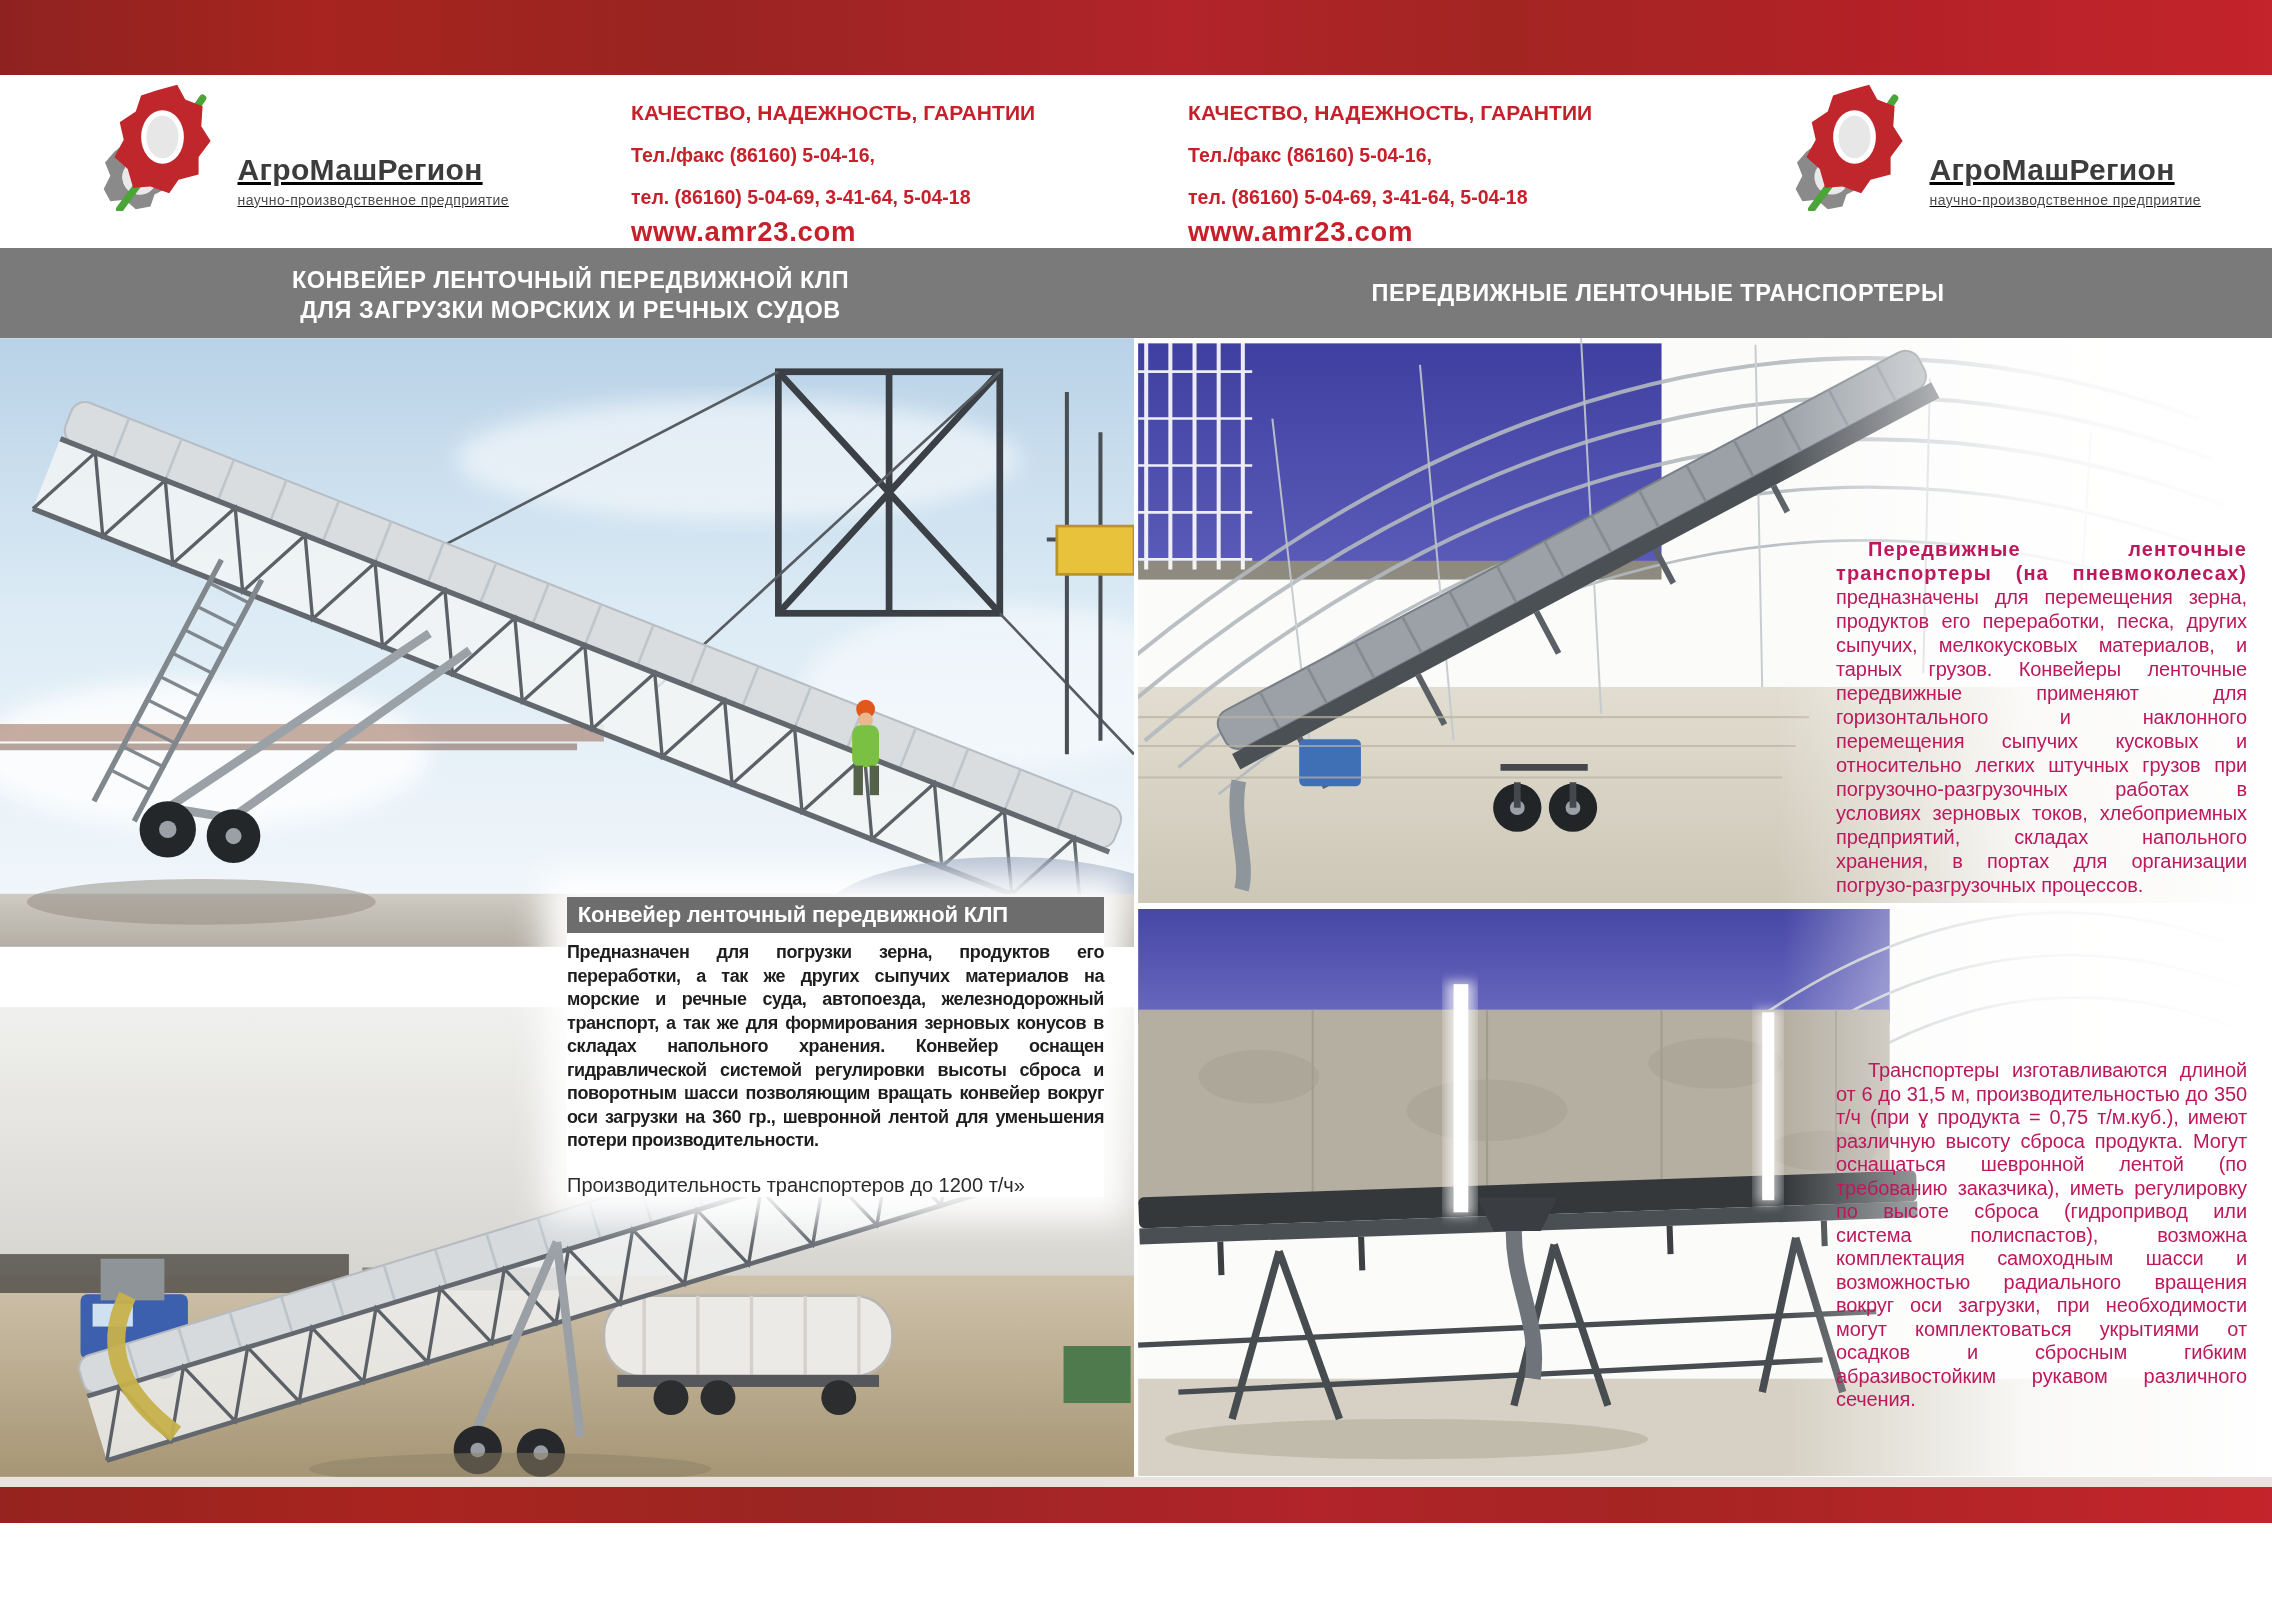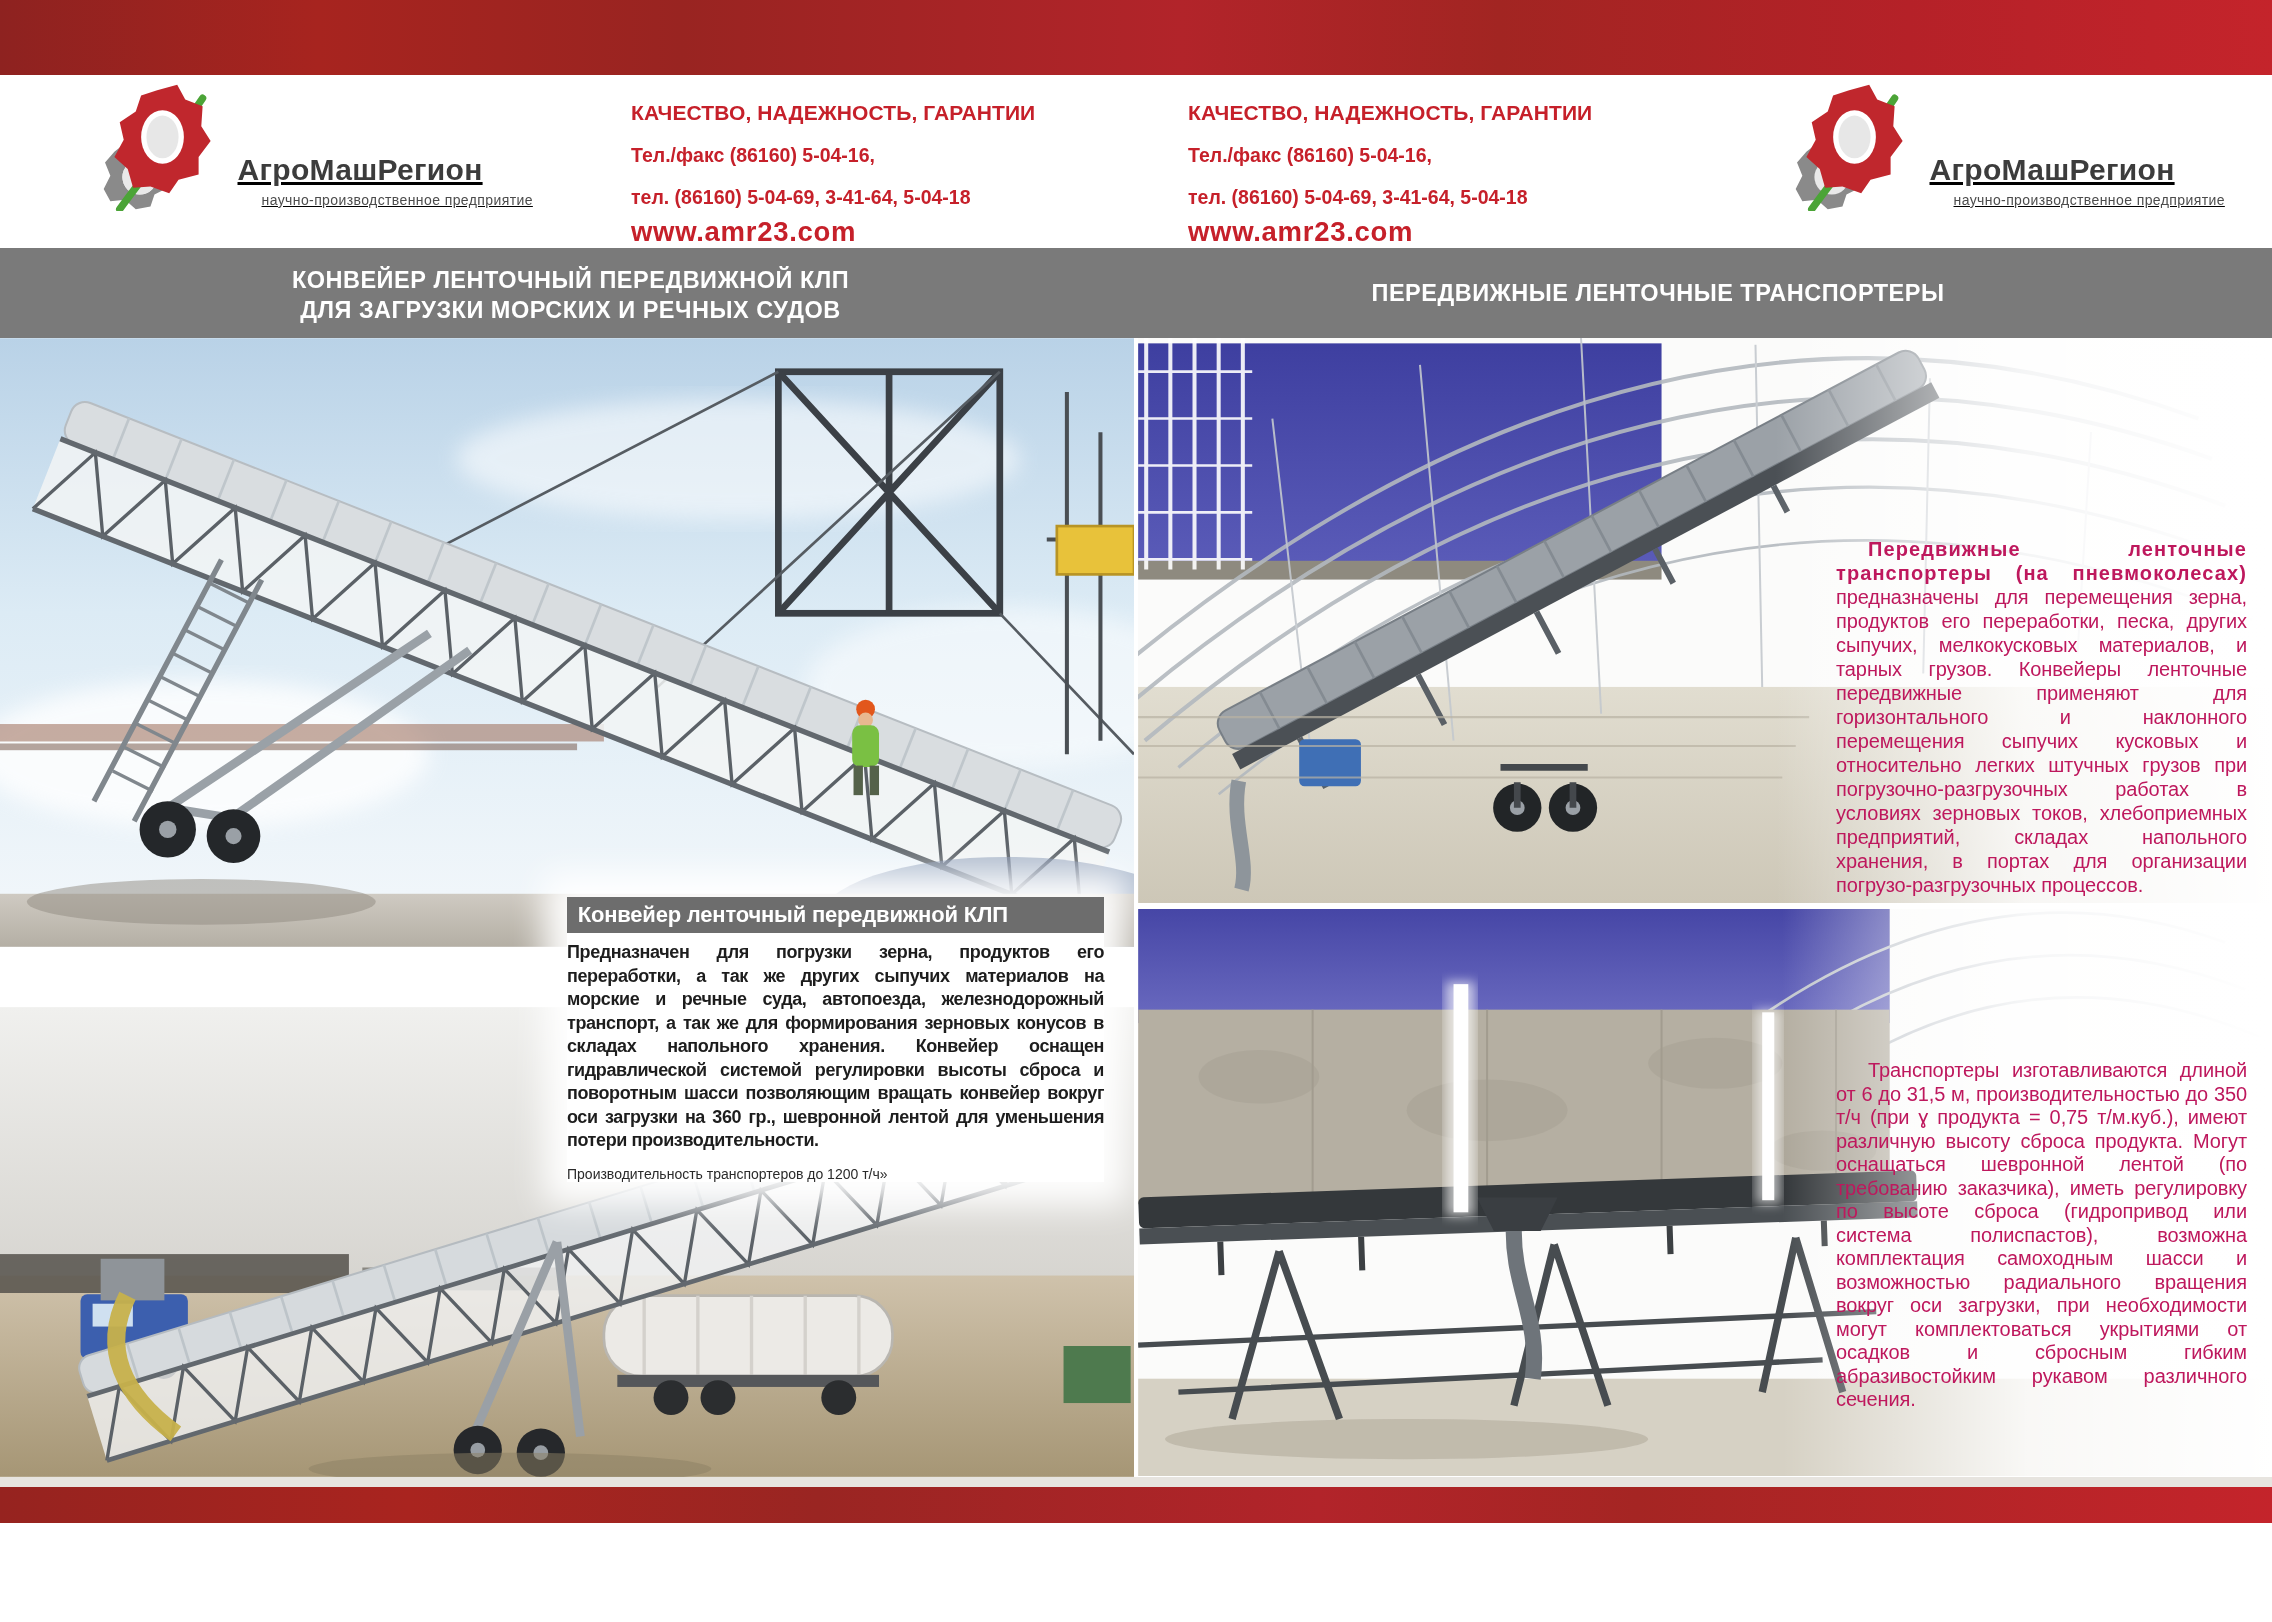--- a/index.html
+++ b/index.html
@@ -17,21 +17,21 @@
   .pagenum{position:absolute;top:12px;font-size:20px;color:#6f6f6f;}
   .pagenum.left{left:66px;}
   .pagenum.right{left:2180px;}
 
   
   .logo{display:flex;gap:17.5px;align-items:flex-end;height:128px;}
   .logo.l1{left:101px;top:85px;}
   .logo.l2{left:1793px;top:85px;}
   .logo-text{display:flex;flex-direction:column;padding-bottom:5.4px;text-decoration:underline;}
   .logo-name{font-size:30px;font-weight:700;color:#3c3c3c;letter-spacing:0.3px;line-height:32px;}
-  .logo-tagline{font-size:14px;color:#4c4c4c;letter-spacing:0.4px;margin-top:5.4px;margin-left:24px;}
+  .logo-tagline{font-size:14px;color:#4c4c4c;letter-spacing:0.4px;margin-top:5.4px;}
 
   
   .contact{top:101px;width:443px;text-align:left;color:#c6202a;font-weight:700;}
   .contact.c1{left:631px;}
   .contact.c2{left:1188px;}
   .contact .slogan{font-size:21px;letter-spacing:0.1px;}
   .contact .pline{font-size:19.5px;margin-top:19px;}
   .contact .www{font-size:27.5px;margin-top:6.7px;letter-spacing:0.7px;}
 
   
@@ -48,21 +48,21 @@
   .ph-rt{left:1138px;top:338px;width:1135px;height:565px;}
   .ph-rb{left:1138px;top:909px;width:1135px;height:567px;}
 
   
   .infobox{left:567px;top:897px;width:537px;background:#ffffff;
     box-shadow:0 0 31px 23px rgba(255,255,255,0.95);}
   .infobox-title{height:36px;background:#6d6d6d;color:#ffffff;font-size:22px;font-weight:700;
     line-height:36px;padding-left:10.7px;letter-spacing:-0.2px;}
   .infobox-body{margin-top:8px;font-size:18px;font-weight:700;line-height:23.5px;
     text-align:justify;color:#1d1d1d;letter-spacing:-0.4px;}
-  .infobox-note{margin-top:13px;font-size:14px;color:#2a2a2a;}
+  .infobox-note{margin-top:21px;font-size:20px;color:#2a2a2a;}
 
   
   .para{width:411px;left:1836px;font-size:20px;line-height:24px;text-align:justify;
     color:#be185d;letter-spacing:-0.1px;text-indent:32px;}
   .para.p1{top:517px;}
   .para.p2{top:1039px;font-size:20px;line-height:23.5px;}
   .lead{font-weight:700;letter-spacing:1.1px;}
 </style>
 </head>
 <body>

